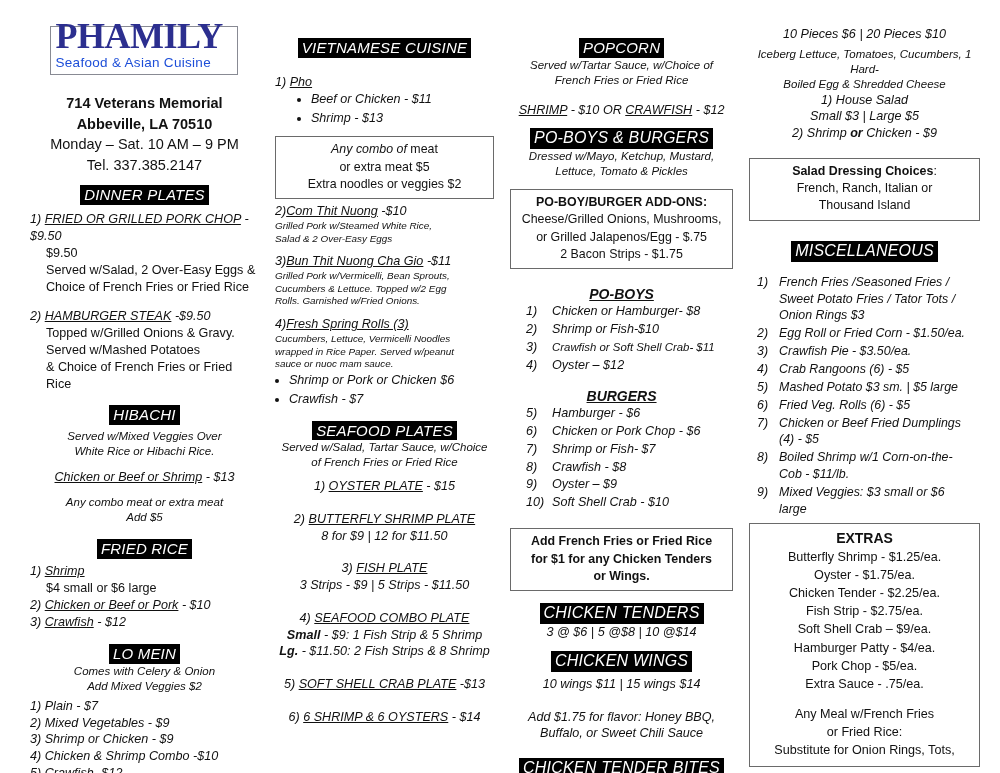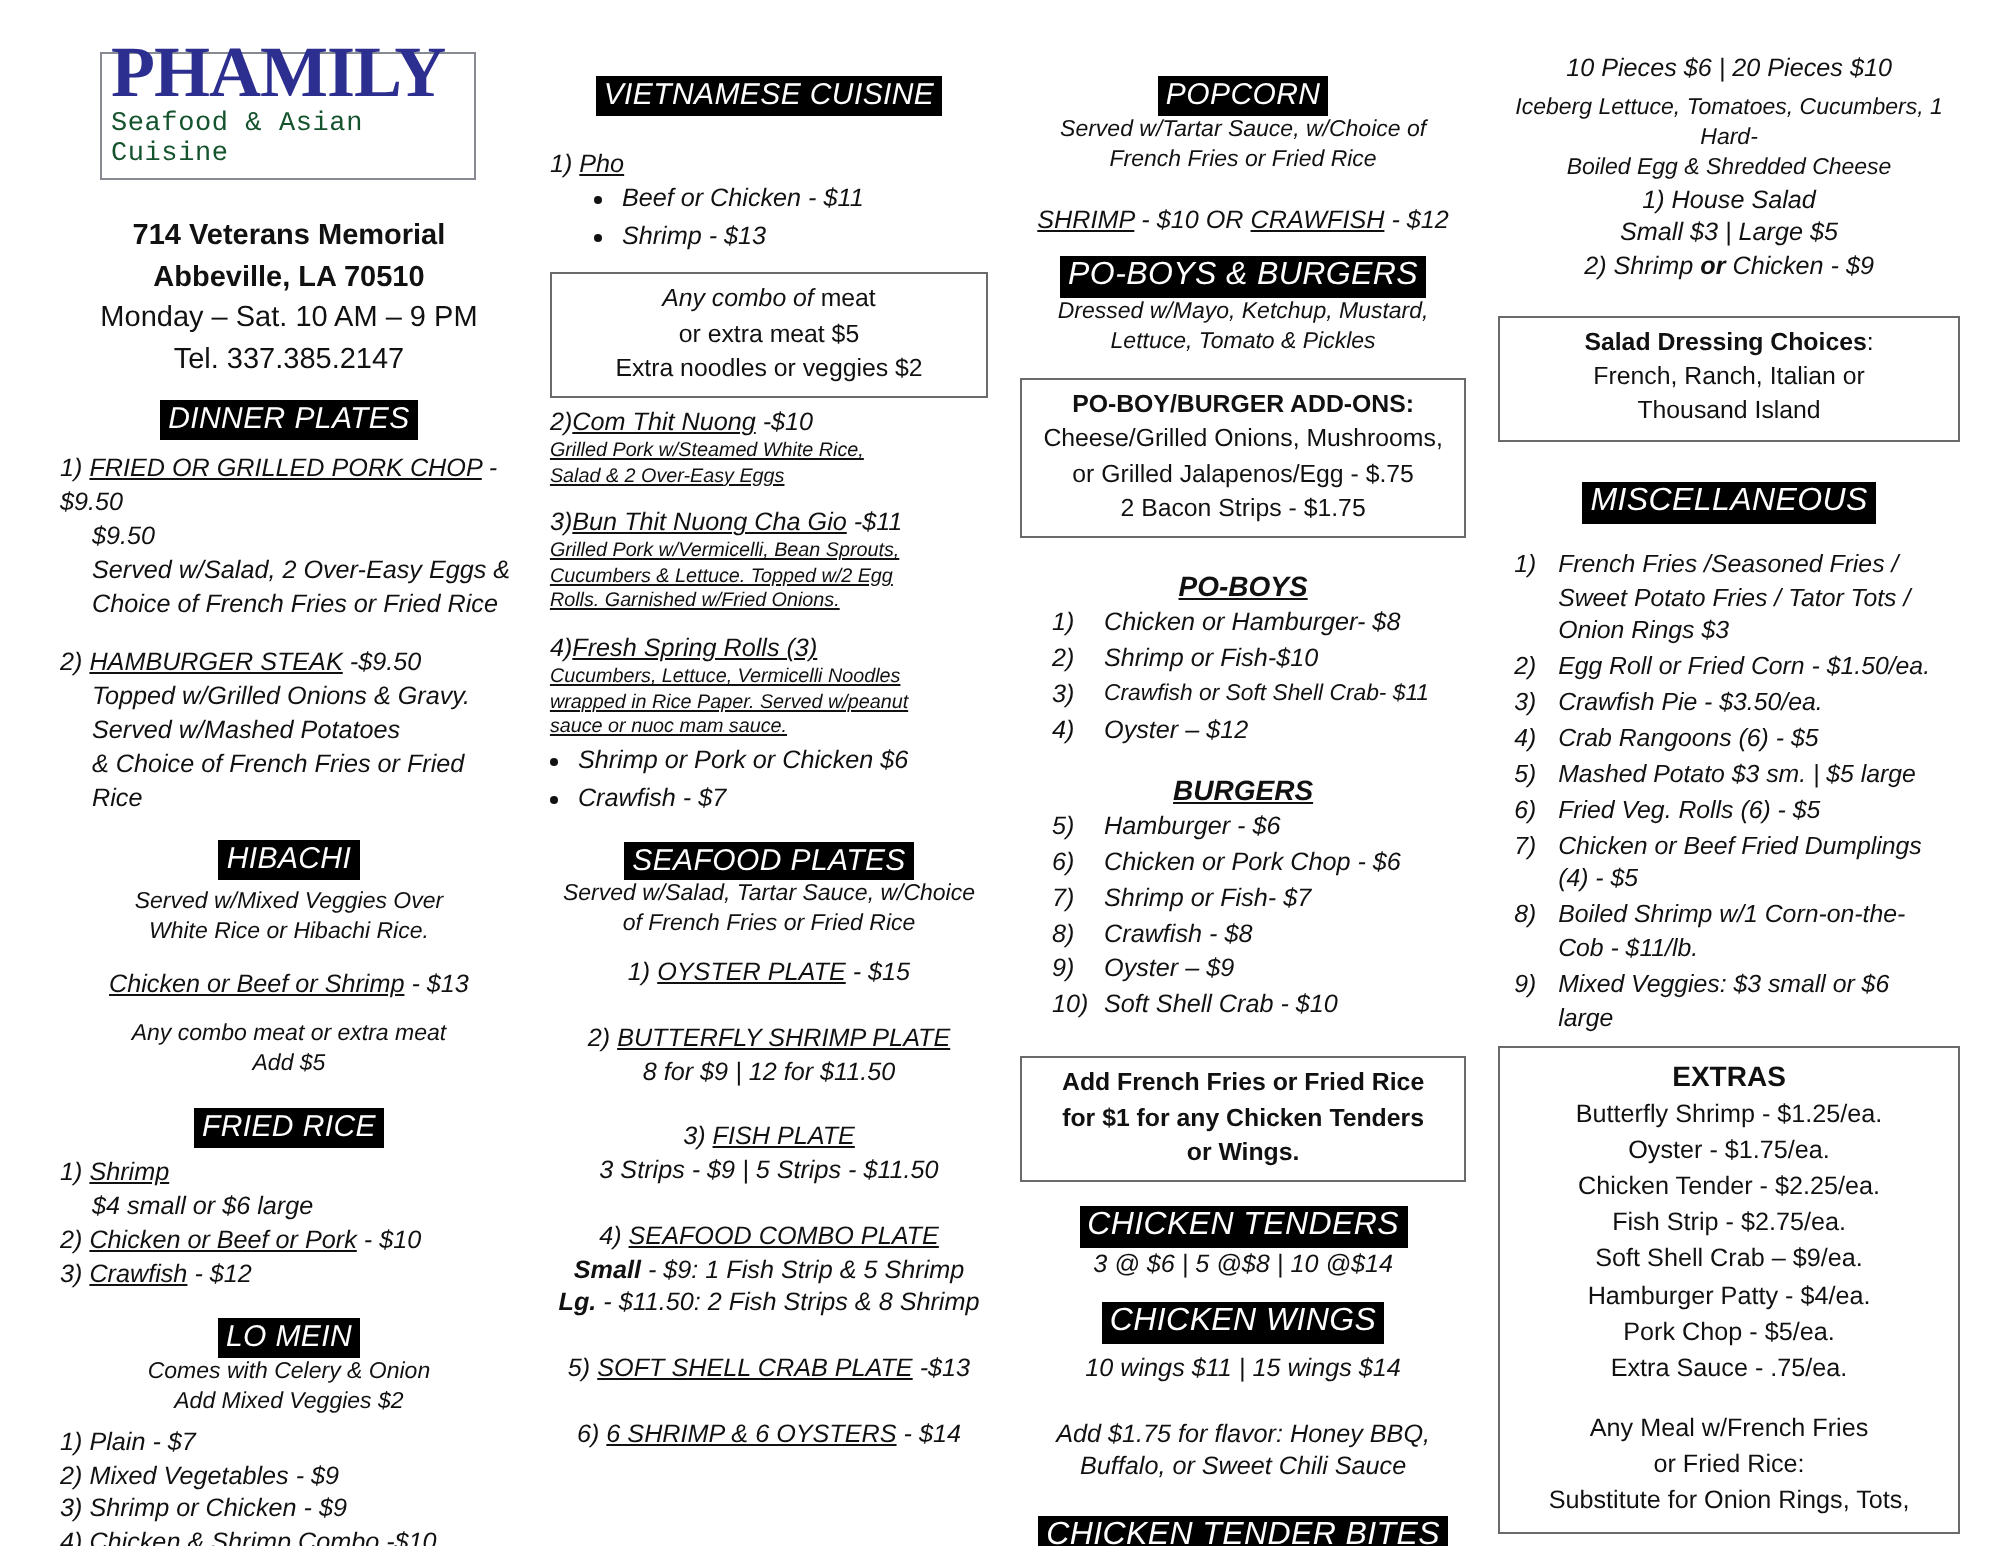--- a/index.html
+++ b/index.html
@@ -46,23 +46,23 @@
     font-size: 36px;
     line-height: 0.92;
     letter-spacing: -0.5px;
     color: #2c2f8f;
     position: relative;
     top: -8px;
     margin-bottom: -6px;
     white-space: nowrap;
   }
   .logo-sub {
-    font-family: Liberation Mono, monospace;
+    font-family: Liberation Sans, sans-serif;
     font-size: 13.5px;
-    color: #14532d;
+    color: #1d4ed8;
     letter-spacing: 0.3px;
     margin-top: -2px;
     margin-bottom: 1px;
   }
 
   
   .addr {
     text-align: center;
     margin-top: 18px;
   }
@@ -101,30 +101,28 @@
     font-style: italic;
     font-size: 12.6px;
     line-height: 1.33;
     margin: 0;
   }
   .item.center { text-align: center; }
   .item u, .u { text-decoration: underline; }
   .item b, .b { font-weight: bold; }
 
   .hang {
-    font-style: italic;
     font-size: 12.6px;
     line-height: 1.36;
     padding-left: 16px;
   }
   .desc-sm {
     font-style: italic;
     font-size: 9.9px;
     line-height: 1.28;
-    text-decoration: underline;
   }
 
   .bullets { margin: 0; padding: 0 0 0 36px; }
   .bullets li {
     font-style: italic;
     font-size: 12.6px;
     line-height: 1.5;
     list-style: disc;
   }
   .bullets.wide { padding-left: 14px; }

